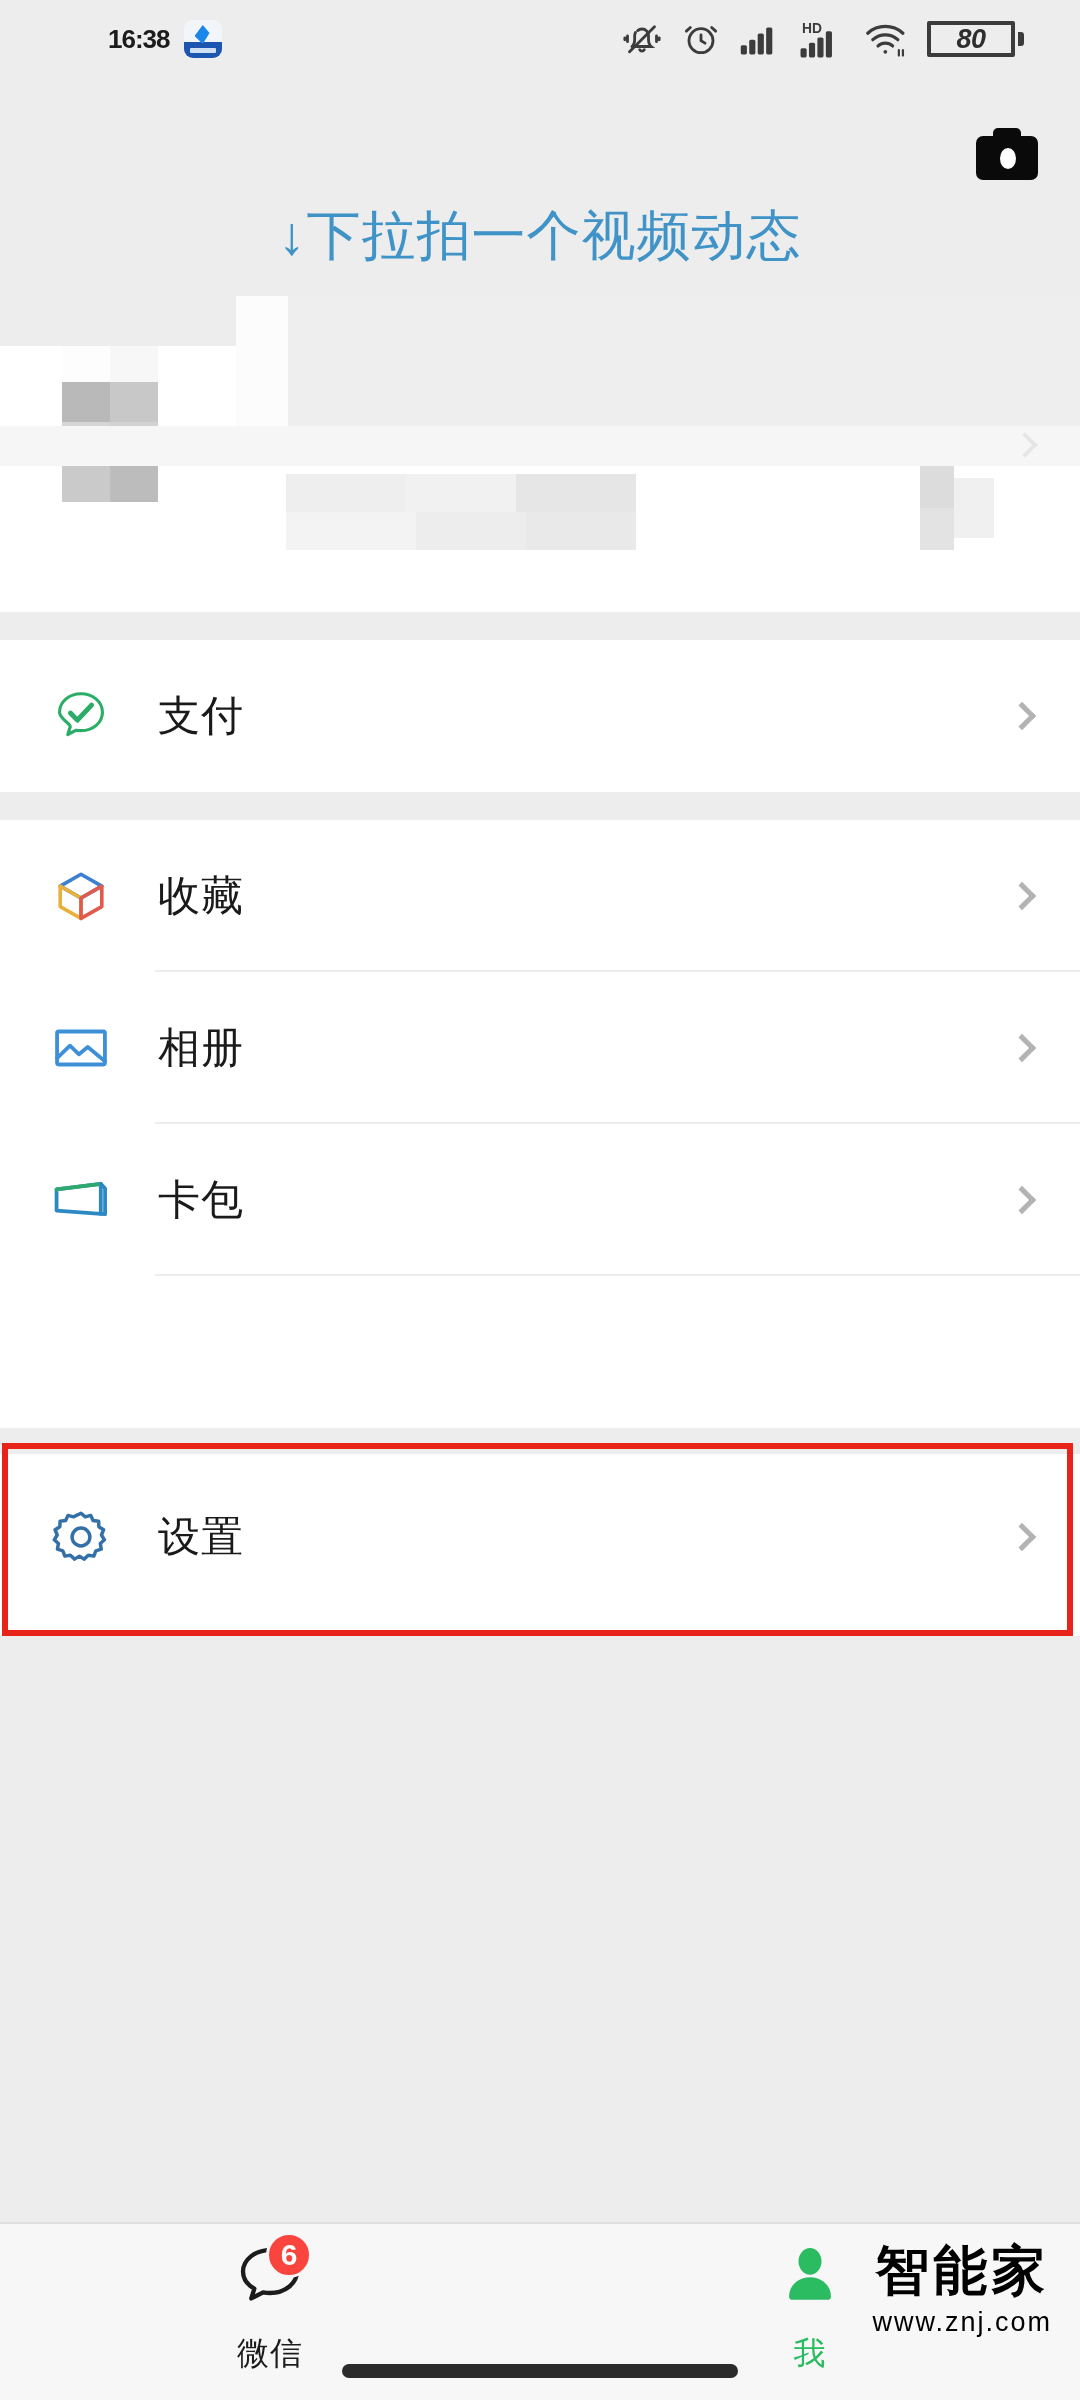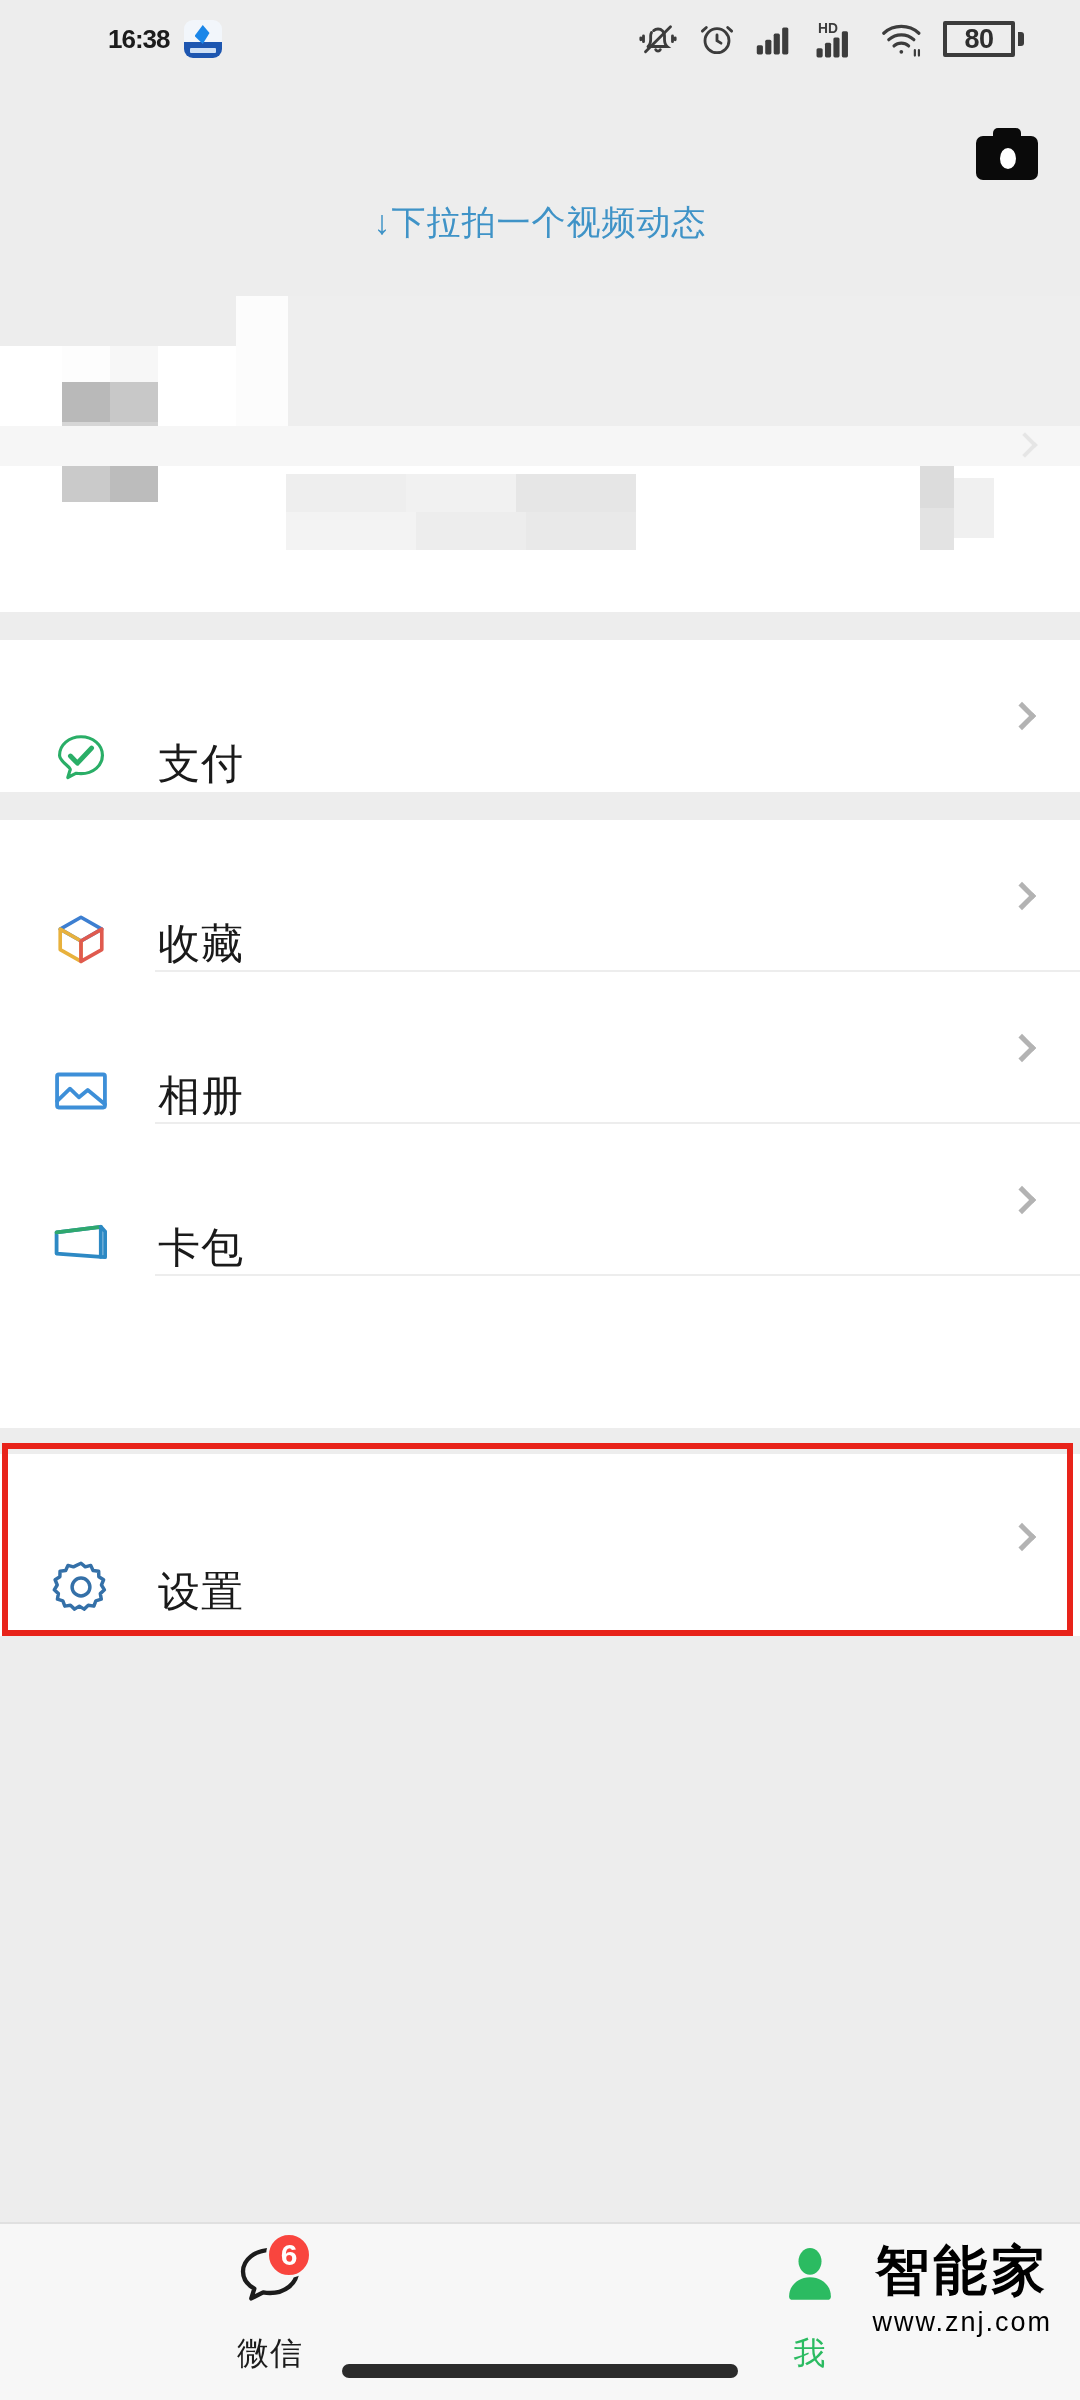--- a/index.html
+++ b/index.html
@@ -28,37 +28,37 @@
     clip-path:polygon(55% 0,100% 42%,55% 100%,0 58%);
   }
   .sb-appicon::after{
     content:""; position:absolute; left:6px; bottom:5px; width:26px; height:5px;
     background:#cfe0f5; border-radius:1px;
   }
   .sb-right { margin-left:auto; margin-right:56px; display:flex; align-items:center; gap:19px; }
   .sb-right svg { display:block; }
   .sb-batt { display:flex; align-items:center; }
   .sb-batt-body {
-    width:72px; height:36px; border:4px solid #3c3c3c; border-radius:2px;
-    display:flex; align-items:center; justify-content:center;
+    width:88px; height:36px; border:4px solid #3c3c3c; border-radius:2px;
+    display:flex; align-items:center; justify-content:center;font-style:italic;
   }
   .sb-batt-num { font-size:27px; font-weight:700; color:#2e2e2e; letter-spacing:-0.5px; }
   .sb-batt-cap { width:6px; height:14px; background:#3c3c3c; border-radius:0 3px 3px 0; margin-left:3px; }
 
   
   .header { position:absolute; top:78px; left:0; width:1080px; height:218px; background:#ededed; }
   .cam-btn {
     position:absolute; right:42px; top:50px; width:62px; height:52px; cursor:pointer;
   }
   .cam-body { position:absolute; left:0; bottom:0; width:62px; height:44px; background:#0a0a0a; border-radius:7px; }
   .cam-bump { position:absolute; left:17px; top:0; width:28px; height:12px; background:#0a0a0a; border-radius:5px 5px 0 0; }
   .cam-lens { position:absolute; left:24px; top:20px; width:16px; height:21px; background:#ffffff; border-radius:50%; }
   .pull-hint {
     position:absolute; left:0; top:122px; width:1080px; text-align:center;
-    font-size:34px; color:#3f93c7; letter-spacing:1px; font-weight:400;
+    font-size:54px; color:#3f93c7; letter-spacing:1px; font-weight:400;
   }
 
   
   .profile-card {
     position:absolute; top:296px; left:0; width:1080px; height:316px; background:#ffffff;
     overflow:hidden; cursor:pointer;
   }
   .blur-band { position:absolute; background:#ededed; }
   .mos { position:absolute; }
   .profile-arrow {
@@ -66,21 +66,21 @@
     border-right:4px solid #d6d6d6; border-top:4px solid #d6d6d6; transform:rotate(45deg);
     opacity:.5;
   }
 
   
   .gap { position:absolute; left:0; width:1080px; background:#ededed; }
 
   
   .group { position:absolute; left:0; width:1080px; background:#ffffff; }
   .row {
-    position:relative; height:152px; display:flex; align-items:flex-end;
+    position:relative; height:152px; display:flex; align-items:center;
     cursor:pointer; background:#ffffff;
   }
   .row-icon { width:66px; height:66px; margin-left:48px; flex:0 0 66px; position:relative; }
   .row-label {
     margin-left:44px; font-size:42px; color:#1a1a1a; letter-spacing:1px;
   }
   .row-chev {
     position:absolute; right:48px; top:50%; width:20px; height:20px;
     border-right:5px solid #b3b3b3; border-top:5px solid #b3b3b3;
     transform:translateY(-50%) rotate(45deg);

